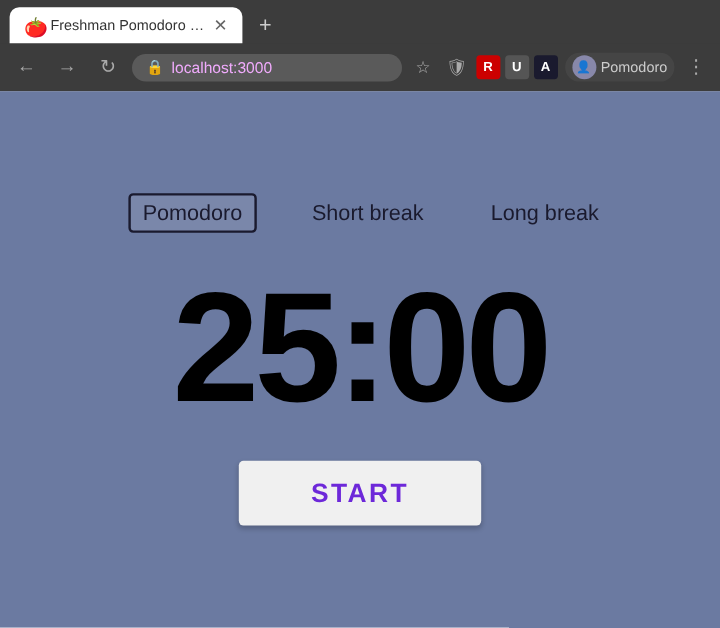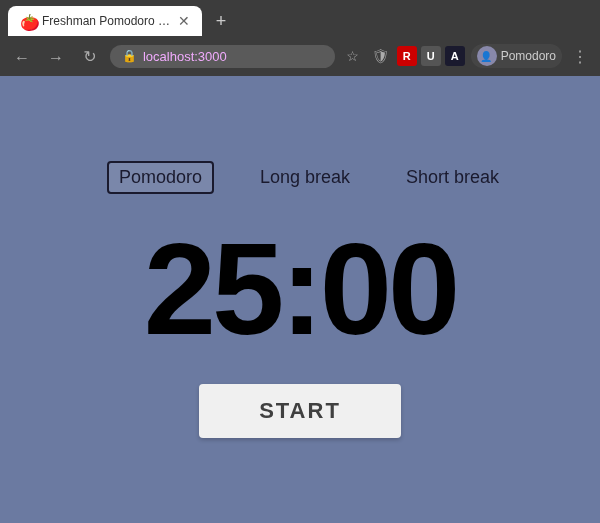--- a/index.html
+++ b/index.html
@@ -216,21 +216,21 @@
       font-family: Arial, sans-serif;
     }
 
     .start-btn {
       background: #f0f0f0;
       border: none;
       border-radius: 4px;
       padding: 14px 60px;
       font-size: 22px;
       font-weight: bold;
-      color: #404040;
+      color: #6d28d9;
       cursor: pointer;
       letter-spacing: 2px;
       box-shadow: 0 2px 4px rgba(0,0,0,0.2);
     }
 
     
     .ext-icon {
       width: 20px;
       height: 20px;
       border-radius: 3px;
@@ -280,21 +280,21 @@
     </button>
 
     <button class="menu-btn">⋮</button>
   </div>
 </div>
 
 <div class="app-content">
 
   <div class="mode-buttons">
     <button class="mode-btn active">Pomodoro</button>
+    <button class="mode-btn">Short break</button>
     <button class="mode-btn">Long break</button>
-    <button class="mode-btn">Short break</button>
   </div>
 
   <div class="timer-display">25:00</div>
 
   <button class="start-btn">START</button>
 
 </div>
 
 </body></html>

